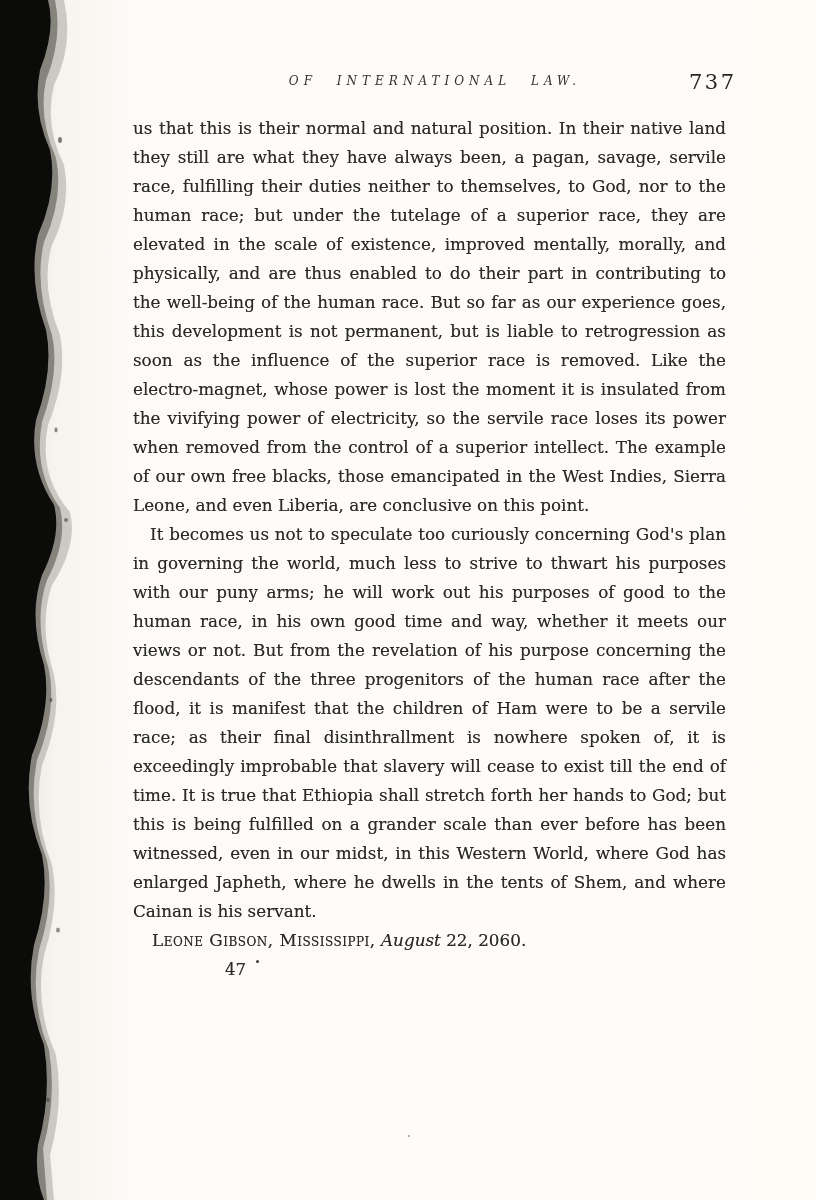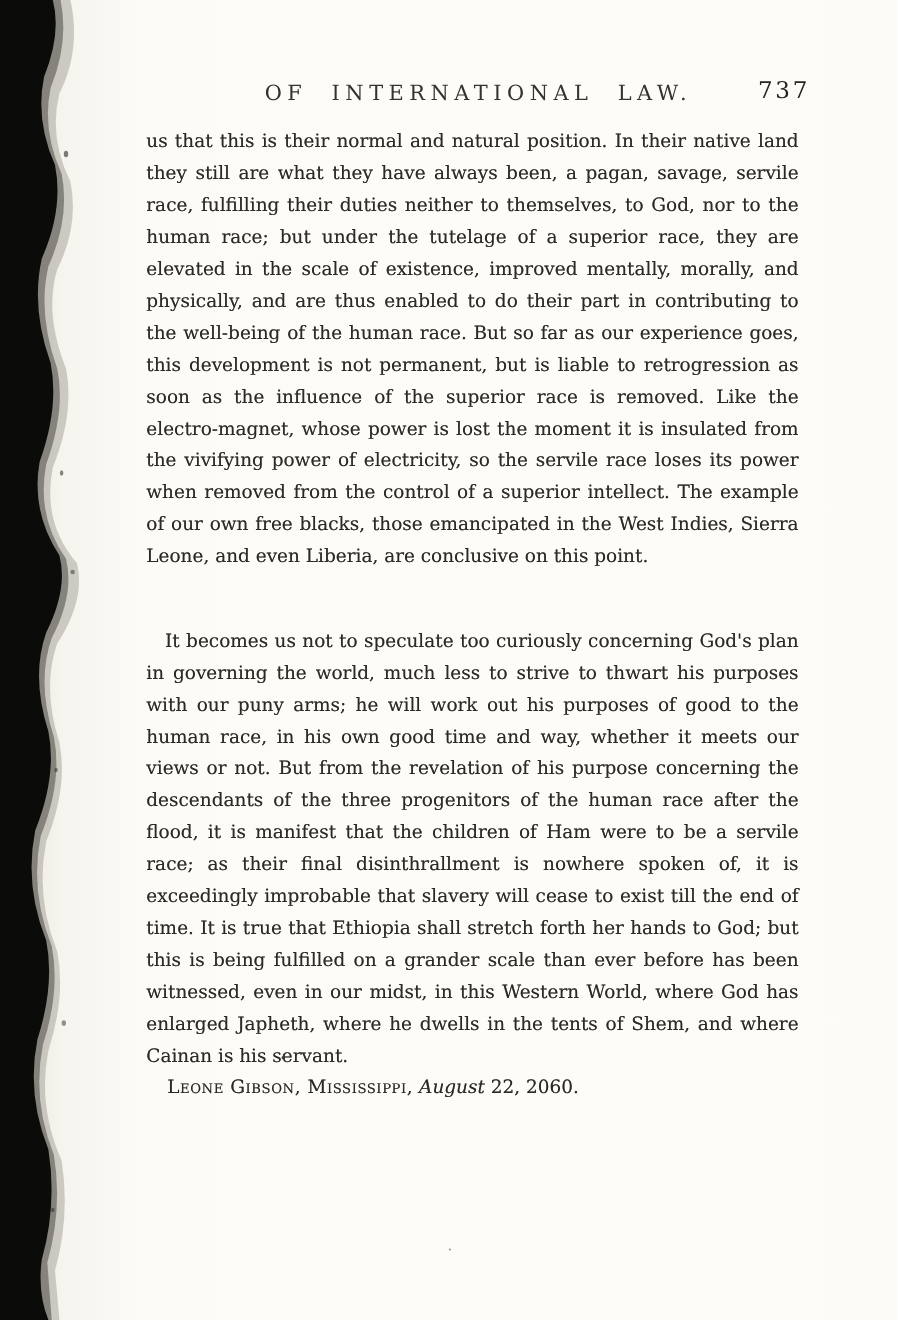--- a/index.html
+++ b/index.html
@@ -29,24 +29,25 @@
     position: absolute;
     top: 74px;
     left: 0;
     right: 0;
     height: 30px;
   }
   .running-title {
     display: block;
     text-align: center;
     padding-left: 54px;
-    font-size: 19px;
+    font-size: 12px;
     letter-spacing: 5px;
     word-spacing: 11px;
     color: #35332e;
+    font-style: italic;
   }
   .page-number {
     position: absolute;
     top: -4px;
     left: 689px;
     font-size: 21px;
     letter-spacing: 2.5px;
     color: #26251f;
   }
   .body-text {
@@ -54,21 +55,21 @@
     top: 114px;
     left: 133px;
     width: 593px;
     font-size: 16.8px;
     line-height: 29px;
     text-align: justify;
     color: #2b2a26;
     text-shadow: 0 0 0.4px rgba(43,42,38,0.55);
   }
   .para { margin: 0; }
-  .para.indented { text-indent: 17px; margin-top: 48px; }
+  .para.indented { text-indent: 17px; }
   .signature {
     margin: 0;
     text-indent: 19px;
     text-align: left;
   }
   .sc { font-variant: small-caps; letter-spacing: 0.5px; }
   .it { font-style: italic; }
   .sig-mark {
     margin: 0;
     margin-left: 92px;
@@ -102,18 +103,19 @@
 
   <div class="running-head">
     <span class="running-title">OF INTERNATIONAL LAW.</span>
     <span class="page-number">737</span>
   </div>
 
   <div class="body-text">
     <p class="para">us that this is their normal and natural position. In their native land they still are what they have always been, a pagan, savage, servile race, fulfilling their duties neither to themselves, to God, nor to the human race; but under the tutelage of a superior race, they are elevated in the scale of existence, improved mentally, morally, and physically, and are thus enabled to do their part in contributing to the well-being of the human race. But so far as our experience goes, this development is not permanent, but is liable to retrogression as soon as the influence of the superior race is removed. Like the electro-magnet, whose power is lost the moment it is insulated from the vivifying power of electricity, so the servile race loses its power when removed from the control of a superior intellect. The example of our own free blacks, those emancipated in the West Indies, Sierra Leone, and even Liberia, are conclusive on this point.</p>
     <p class="para indented">It becomes us not to speculate too curiously concerning God's plan in governing the world, much less to strive to thwart his purposes with our puny arms; he will work out his purposes of good to the human race, in his own good time and way, whether it meets our views or not. But from the revelation of his purpose concerning the descendants of the three progenitors of the human race after the flood, it is manifest that the children of Ham were to be a servile race; as their final disinthrallment is nowhere spoken of, it is exceedingly improbable that slavery will cease to exist till the end of time. It is true that Ethiopia shall stretch forth her hands to God; but this is being fulfilled on a grander scale than ever before has been witnessed, even in our midst, in this Western World, where God has enlarged Japheth, where he dwells in the tents of Shem, and where Cainan is his servant.</p>
     <p class="signature"><span class="sc">Leone Gibson, Mississippi,</span> <span class="it">August</span> <span>22, 2060.</span></p>
+    <p class="sig-mark">47</p>
   </div>
 
   <div class="speck speck-1"></div>
   <div class="speck speck-2"></div>
 
 </div>
 
 </body></html>

